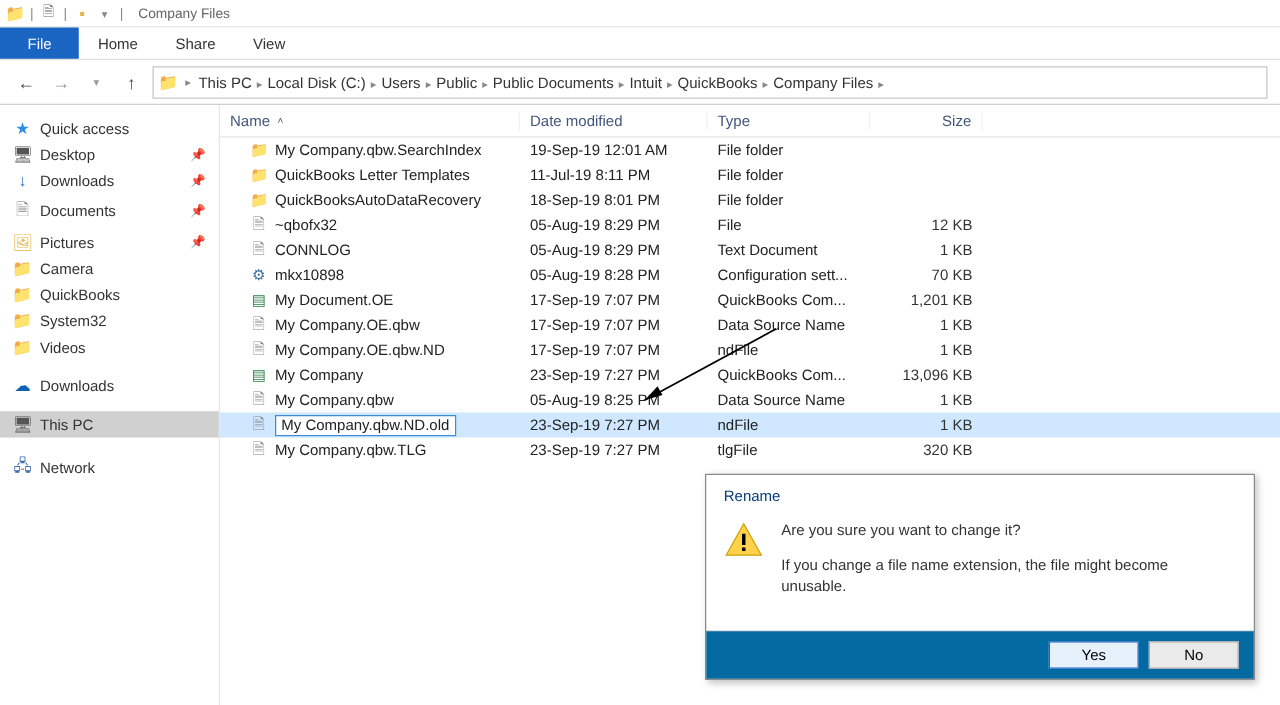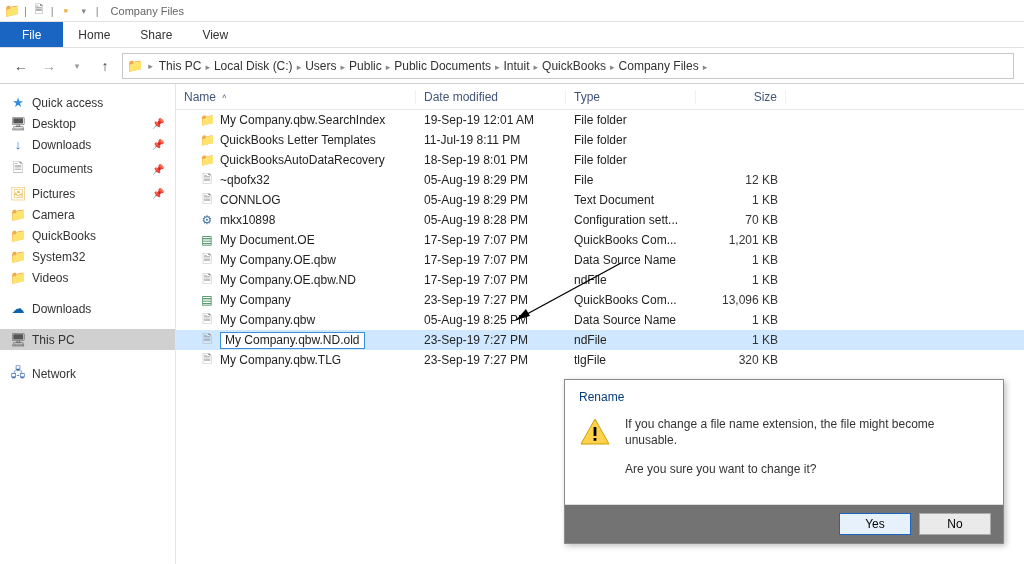--- a/index.html
+++ b/index.html
@@ -70,21 +70,21 @@
   .arrow svg { width: 120px; height: 72px; }
 
   
   .dialog { position: absolute; right: 20px; bottom: 20px; width: 440px; border: 1px solid #8a8a8a; background: #fff; box-shadow: 2px 2px 6px rgba(0,0,0,0.25); font-size: 12px; }
   .dialog .dtitle { padding: 10px 14px 4px; color: #063b7a; font-size: 12px; }
   .dialog .dbody { padding: 8px 14px 14px; display: flex; gap: 14px; }
   .dialog .warnicon { width: 32px; height: 32px; }
   .dialog .warnicon svg { width: 32px; height: 32px; }
   .dialog .dtext { flex: 1; color: #333; }
   .dialog .dtext p { margin-bottom: 12px; line-height: 1.4; }
-  .dialog .dbtns { padding: 8px 12px; background: #737373; border-top: 1px solid #ddd; display: flex; justify-content: flex-end; gap: 8px; }
+  .dialog .dbtns { padding: 8px 12px; background: #0369a1; border-top: 1px solid #ddd; display: flex; justify-content: flex-end; gap: 8px; }
   .dialog button { width: 72px; height: 22px; border: 1px solid #aaa; background: #eaeaea; font-size: 12px; }
   .dialog button.primary { border: 1px solid #1a64c2; background: #e6f1fb; }
 </style>
 </head>
 <body>
 
 <div class="titlebar">
   <div class="qat">
     <span class="ic fld">📁</span>
     <span class="sep">|</span>
@@ -318,22 +318,22 @@
       <div class="dtitle">Rename</div>
       <div class="dbody">
         <div class="warnicon">
           <svg viewBox="0 0 32 32">
             <polygon points="16,3 30,28 2,28" fill="#ffd24a" stroke="#caa000" stroke-width="1"></polygon>
             <rect x="14.6" y="11" width="2.8" height="9" fill="#000"></rect>
             <rect x="14.6" y="22" width="2.8" height="2.8" fill="#000"></rect>
           </svg>
         </div>
         <div class="dtext">
+          <p>Are you sure you want to change it?</p>
           <p>If you change a file name extension, the file might become unusable.</p>
-          <p>Are you sure you want to change it?</p>
         </div>
       </div>
       <div class="dbtns">
         <button class="primary">Yes</button>
         <button>No</button>
       </div>
     </div>
   </div>
 </div>
 

